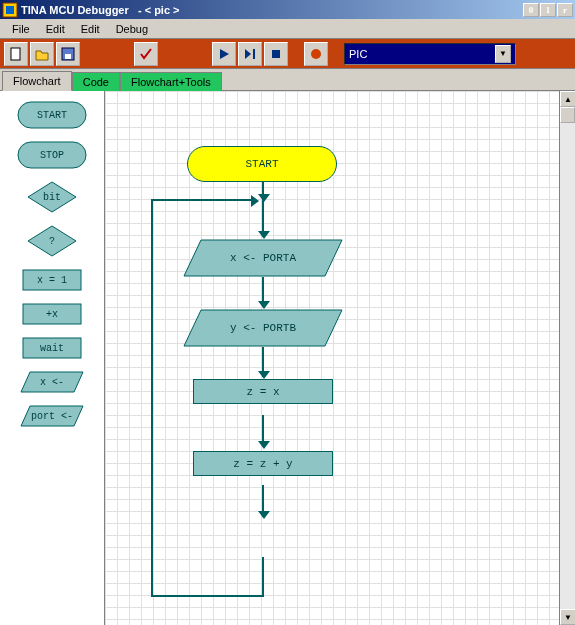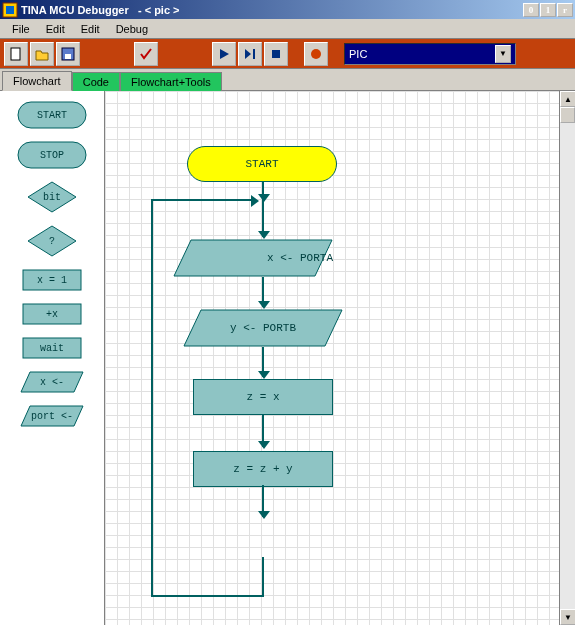--- a/index.html
+++ b/index.html
@@ -27,21 +27,21 @@
   .canvas { position: absolute; left:0; top:0; right:16px; bottom:0; background-image: linear-gradient(#e0e0e0 1px, transparent 1px), linear-gradient(90deg, #e0e0e0 1px, transparent 1px); background-size: 12px 12px; }
   .vscroll { position:absolute; top:0; right:0; width:16px; bottom:0; background:#d4d0c8; border-left:1px solid #808080; }
   .vscroll-btn { width:16px; height:16px; background:#d4d0c8; border:1px outset #fff; display:flex; align-items:center; justify-content:center; font-size:8px; }
   .vscroll-track { position:absolute; top:16px; bottom:16px; left:0; right:0; background:#e8e8e8; }
   .vscroll-thumb { position:absolute; top:0; left:0; right:0; height:16px; background:#d4d0c8; border:1px outset #fff; }
   .vscroll-btn.bottom { position:absolute; bottom:0; }
   
   .node { position: absolute; font-family: "Courier New", monospace; font-size: 11px; color: #004040; display:flex; align-items:center; justify-content:center; }
   .terminator { width: 150px; height: 36px; border-radius: 18px; border: 1px solid #006060; }
   .start-node { background: #ffff00; }
-  .process-node { background:#8ec4c4; border:1px solid #006060; width:140px; height:36px; }
+  .process-node { background:#8ec4c4; border:1px solid #006060; width:140px; height:25px; }
   .arrow-line { position:absolute; background:#006060; }
   .arrow-head { position:absolute; width:0; height:0; }
 </style>
 </head>
 <body>
 
 <div class="titlebar">
   <span class="titlebar-icon">
     <svg width="16" height="16">
         <rect x="1" y="1" width="14" height="14" fill="#ffcc00" stroke="#803000"></rect>
@@ -191,21 +191,21 @@
       <div class="node terminator start-node" style="left:82px; top:55px;">
         <span>START</span>
       </div>
 
       <div class="arrow-line" style="left:157px; top:91px; width:2px; height:35px;"></div>
 
       <div class="arrow-head" style="left:153px; top:103px; border-left:6px solid transparent;border-right:6px solid transparent;border-top:8px solid #006060;"></div>
       <div class="arrow-line" style="left:157px; top:126px; width:2px; height:20px;"></div>
       <div class="arrow-head" style="left:153px; top:140px; border-left:6px solid transparent;border-right:6px solid transparent;border-top:8px solid #006060;"></div>
 
-      <div class="node" style="left:68px; top:148px;justify-content:flex-end;">
+      <div class="node" style="left:78px; top:148px;">
         <svg width="160" height="38">
             <polygon points="18,1 159,1 142,37 1,37" fill="#8ec4c4" stroke="#006060"></polygon>
           </svg>
         <span style="position:absolute">x &lt;- PORTA</span>
       </div>
       <div class="arrow-line" style="left:157px; top:186px; width:2px; height:30px;"></div>
       <div class="arrow-head" style="left:153px; top:210px; border-left:6px solid transparent;border-right:6px solid transparent;border-top:8px solid #006060;"></div>
 
       <div class="node" style="left:78px; top:218px;">
         <svg width="160" height="38">

